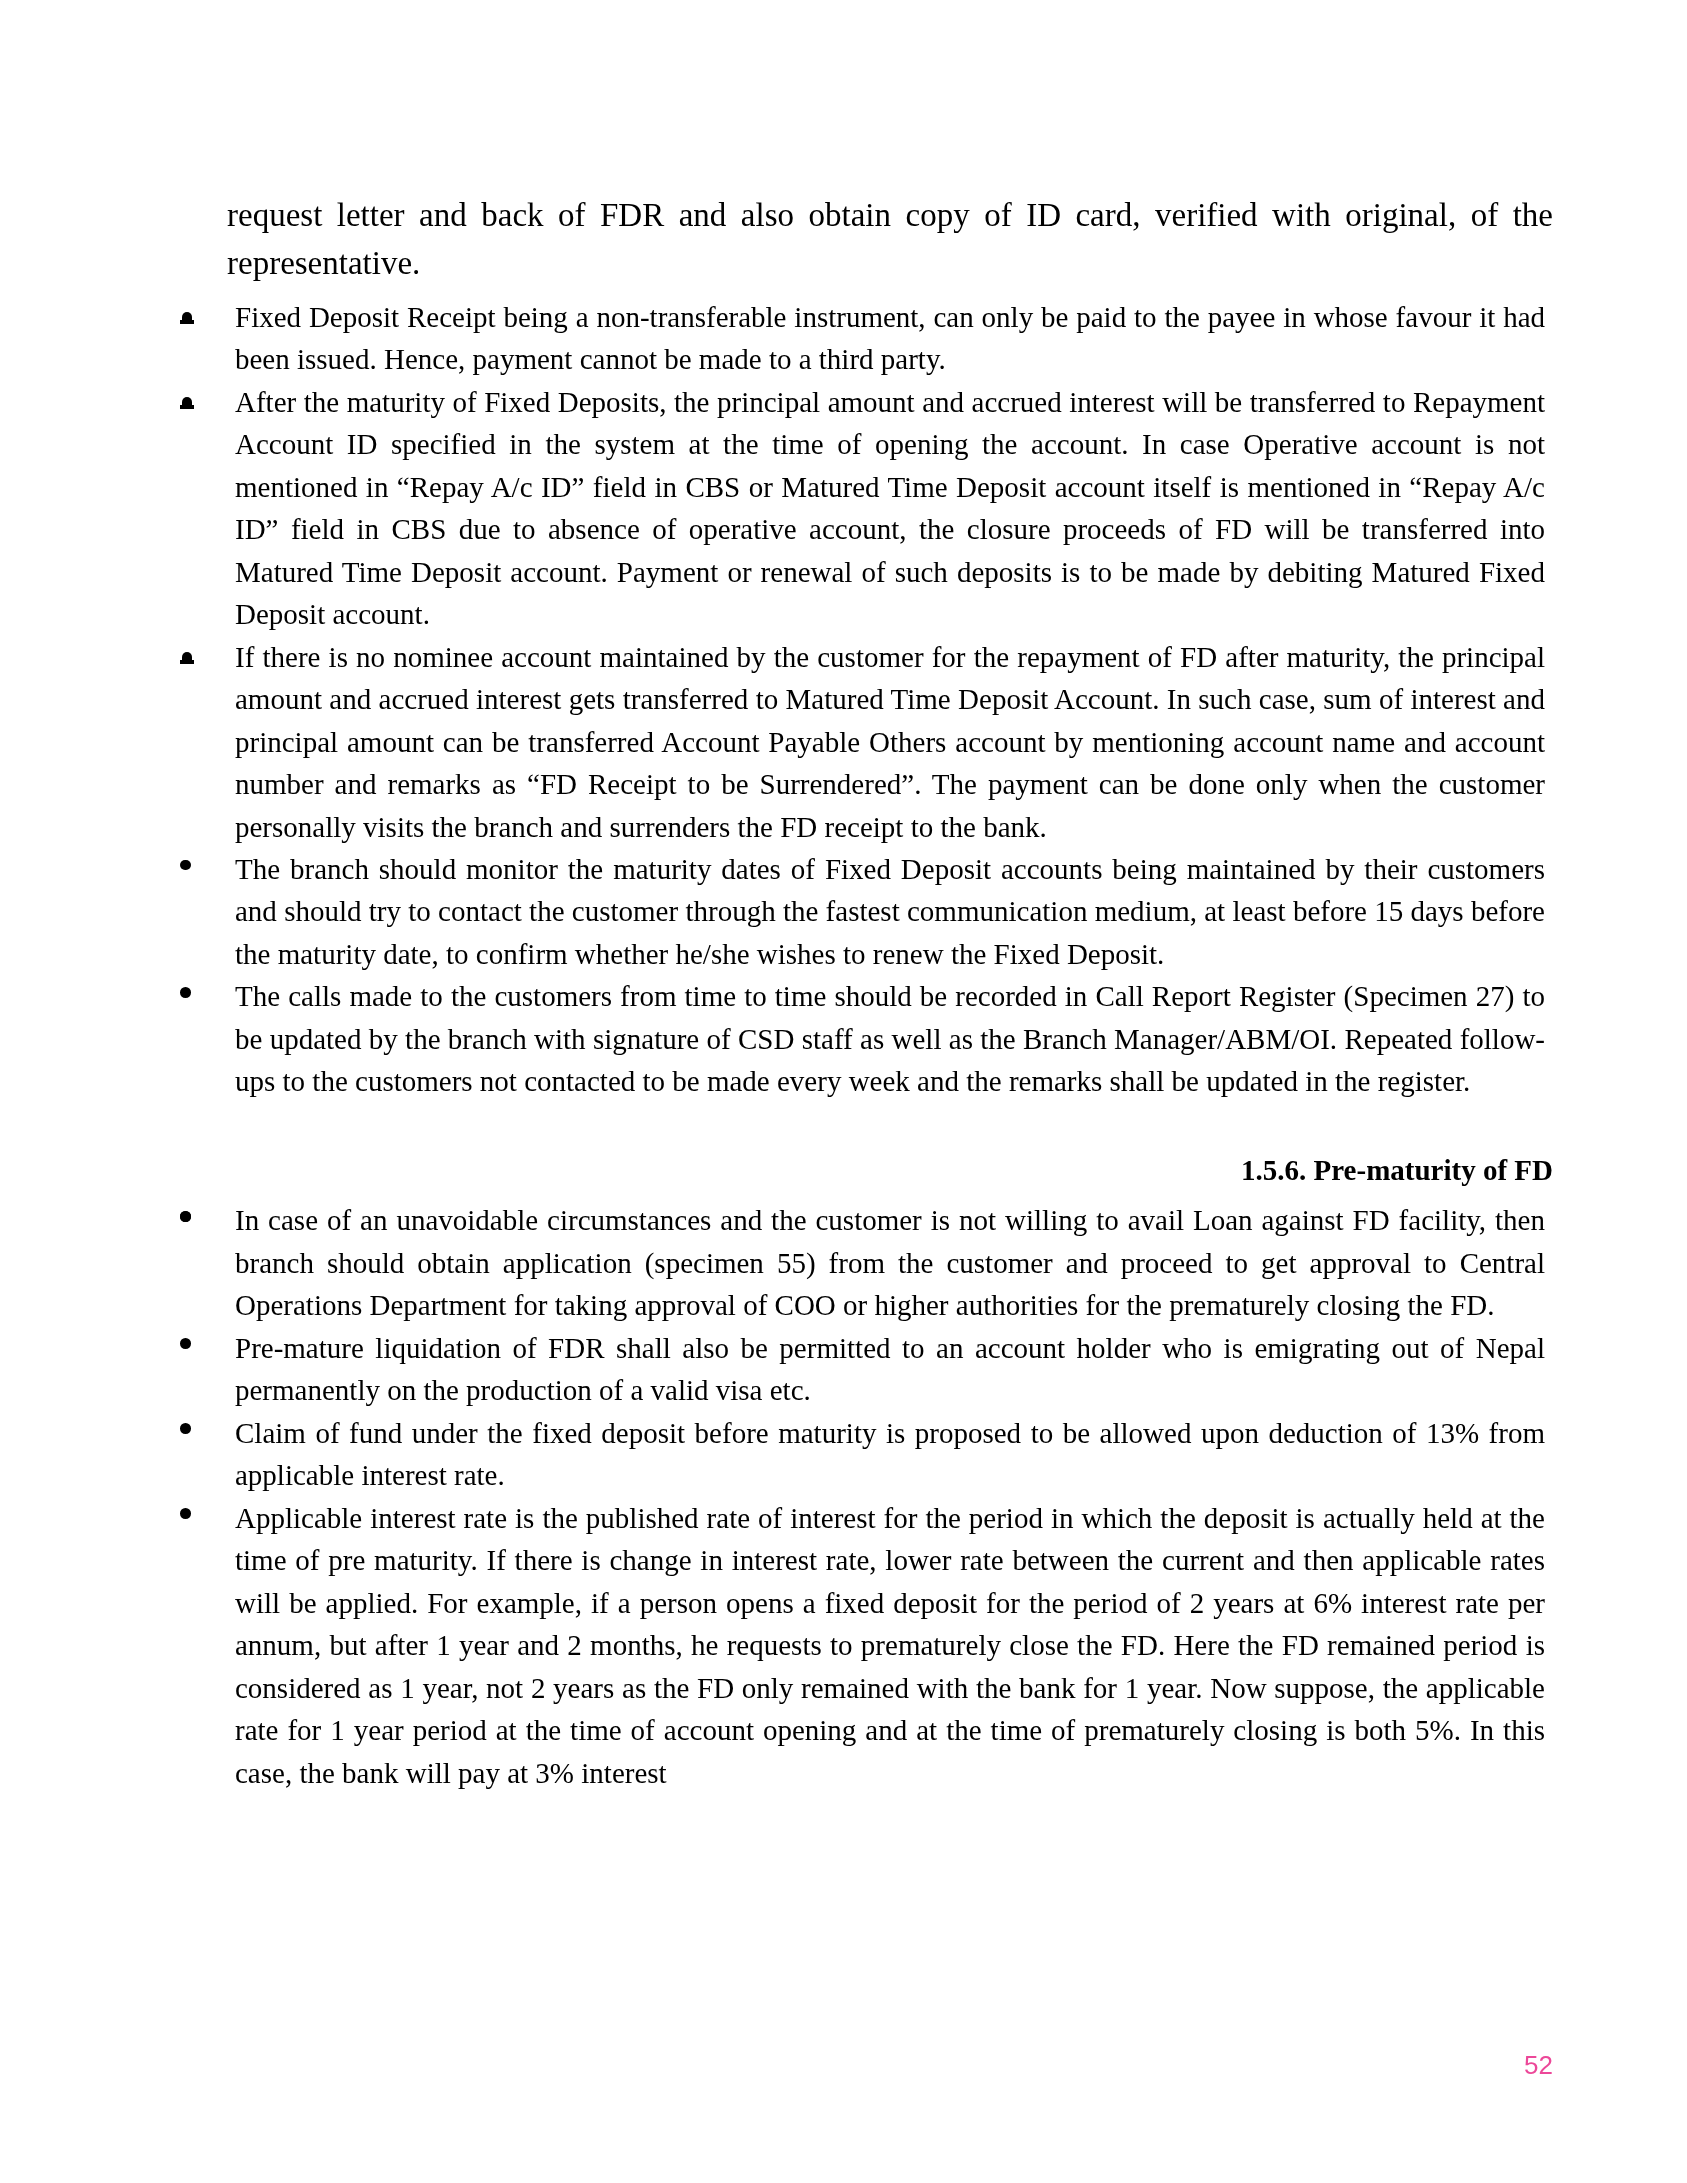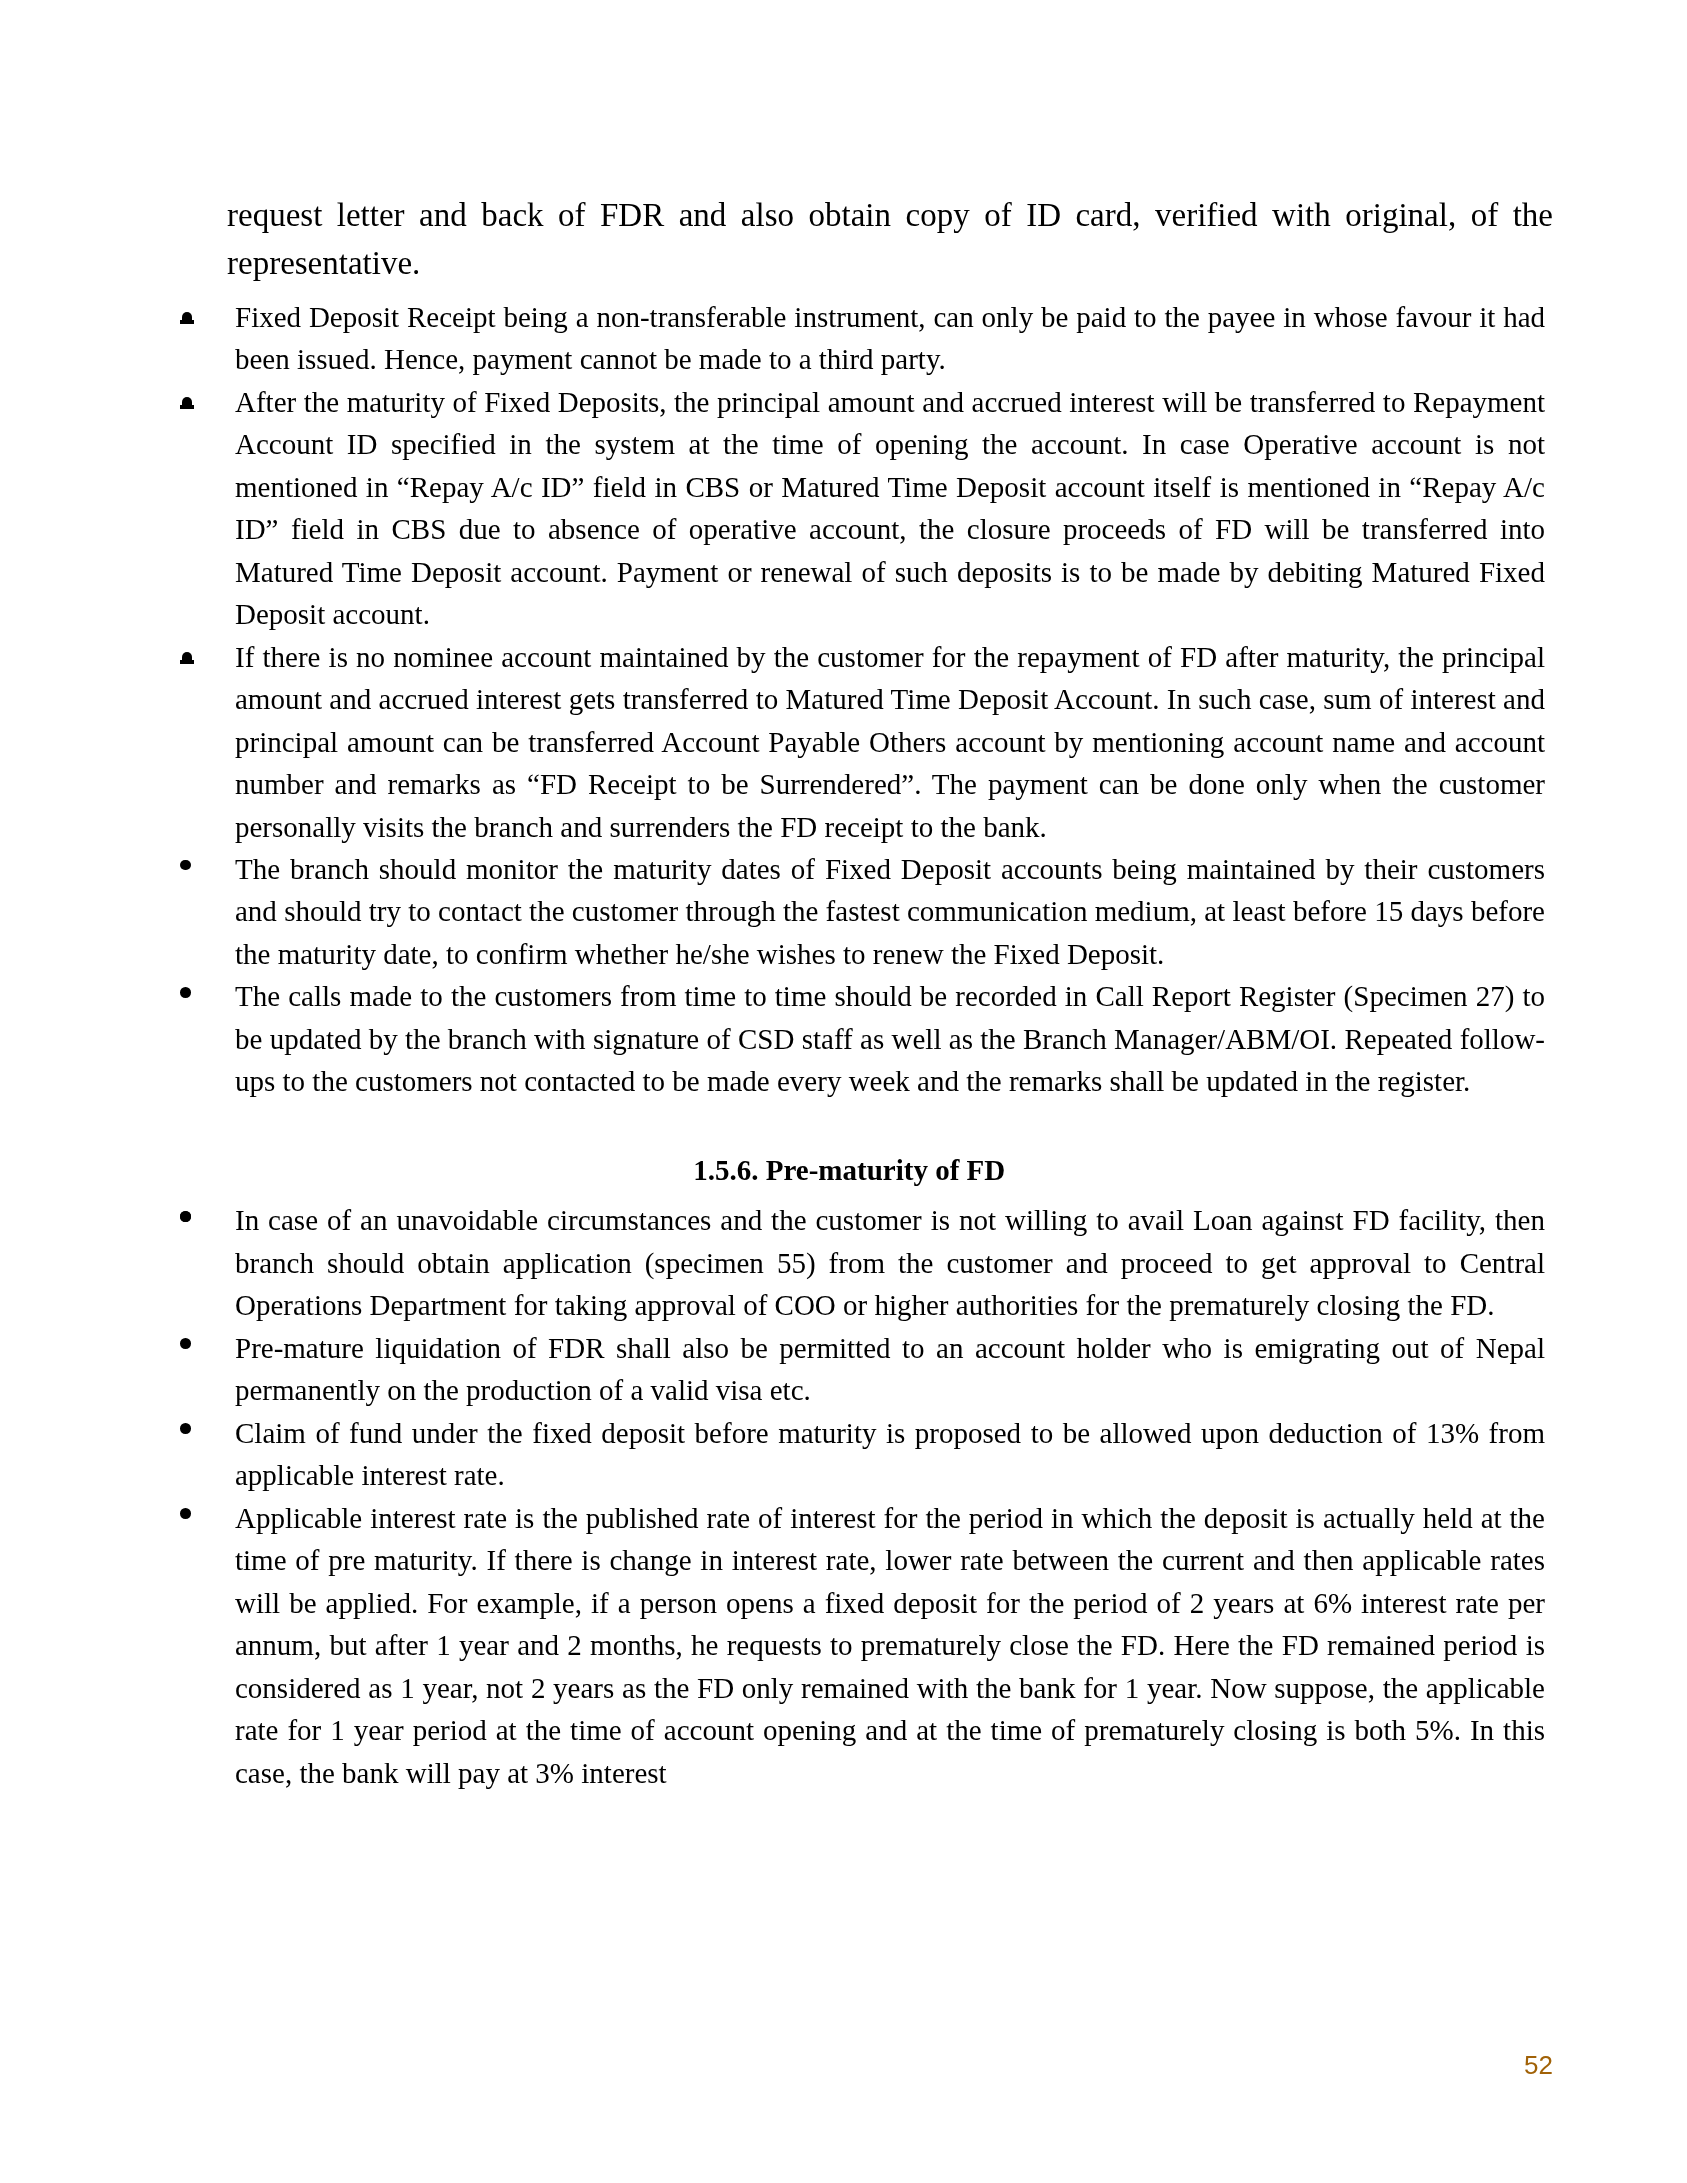--- a/index.html
+++ b/index.html
@@ -113,34 +113,34 @@
     background: #000;
   }
 
   
   .heading {
     font-size: 29px;
     font-weight: bold;
     line-height: 1.465;
     margin: 0;
     padding-left: 11.5px;
-    text-align: center;
+    text-align: right;
   }
 
   .gap-before-heading { height: 38px; }
 
   
   .page-number {
     position: absolute;
     right: 134px;
     bottom: 105px;
     font-family: "Liberation Sans", "DejaVu Sans", sans-serif;
     font-size: 26px;
     line-height: 1;
-    color: #a16207;
+    color: #ec4899;
   }
 </style>
 </head>
 <body>
 
 <div class="page">
   <div class="content">
 
     <p class="para cont">request letter and back of FDR and also obtain copy of ID card, verified with original, of the representative.</p>
 

